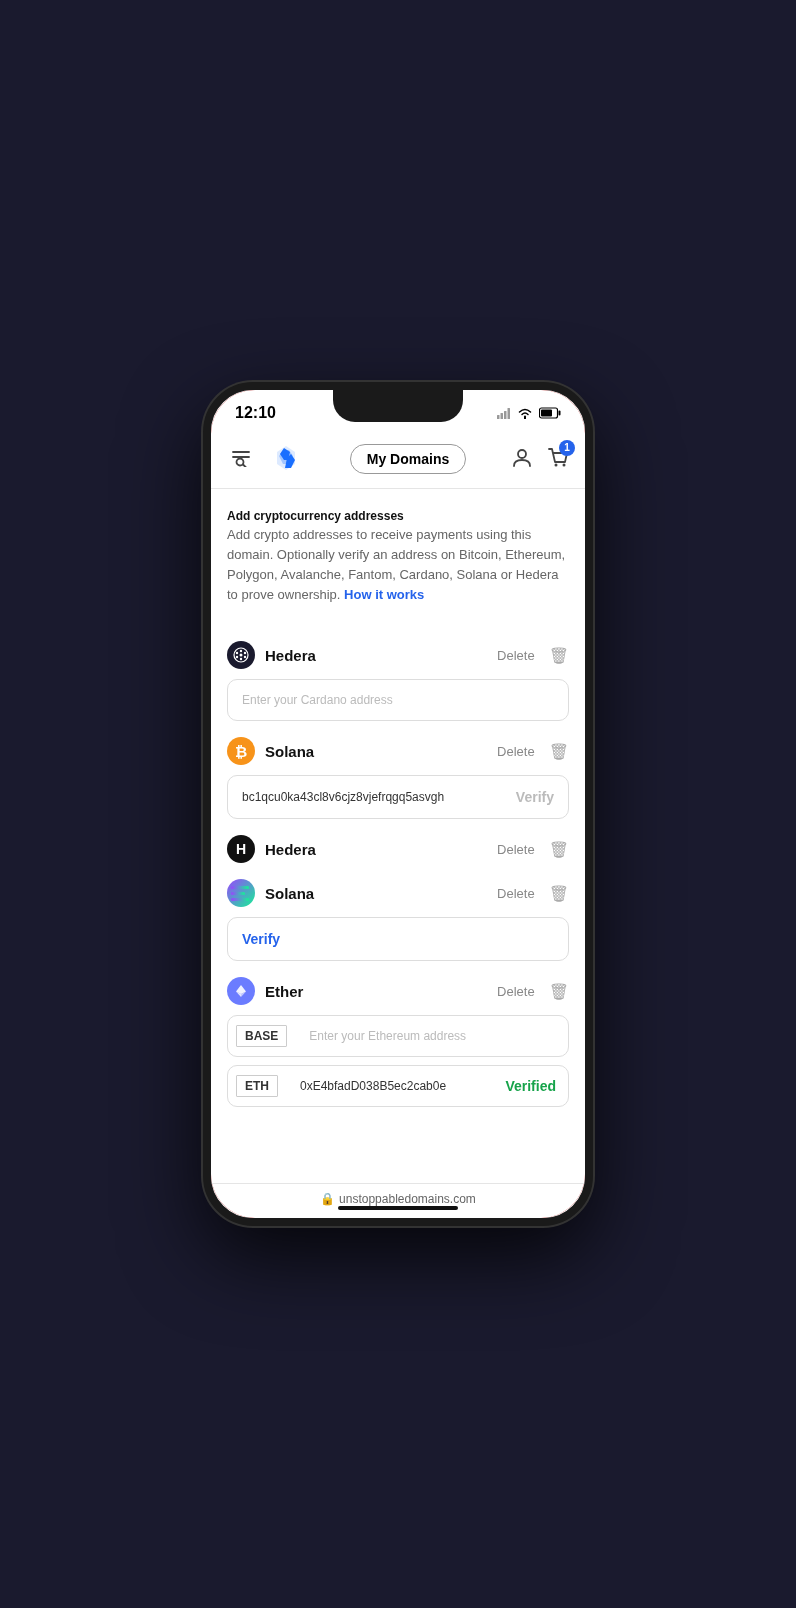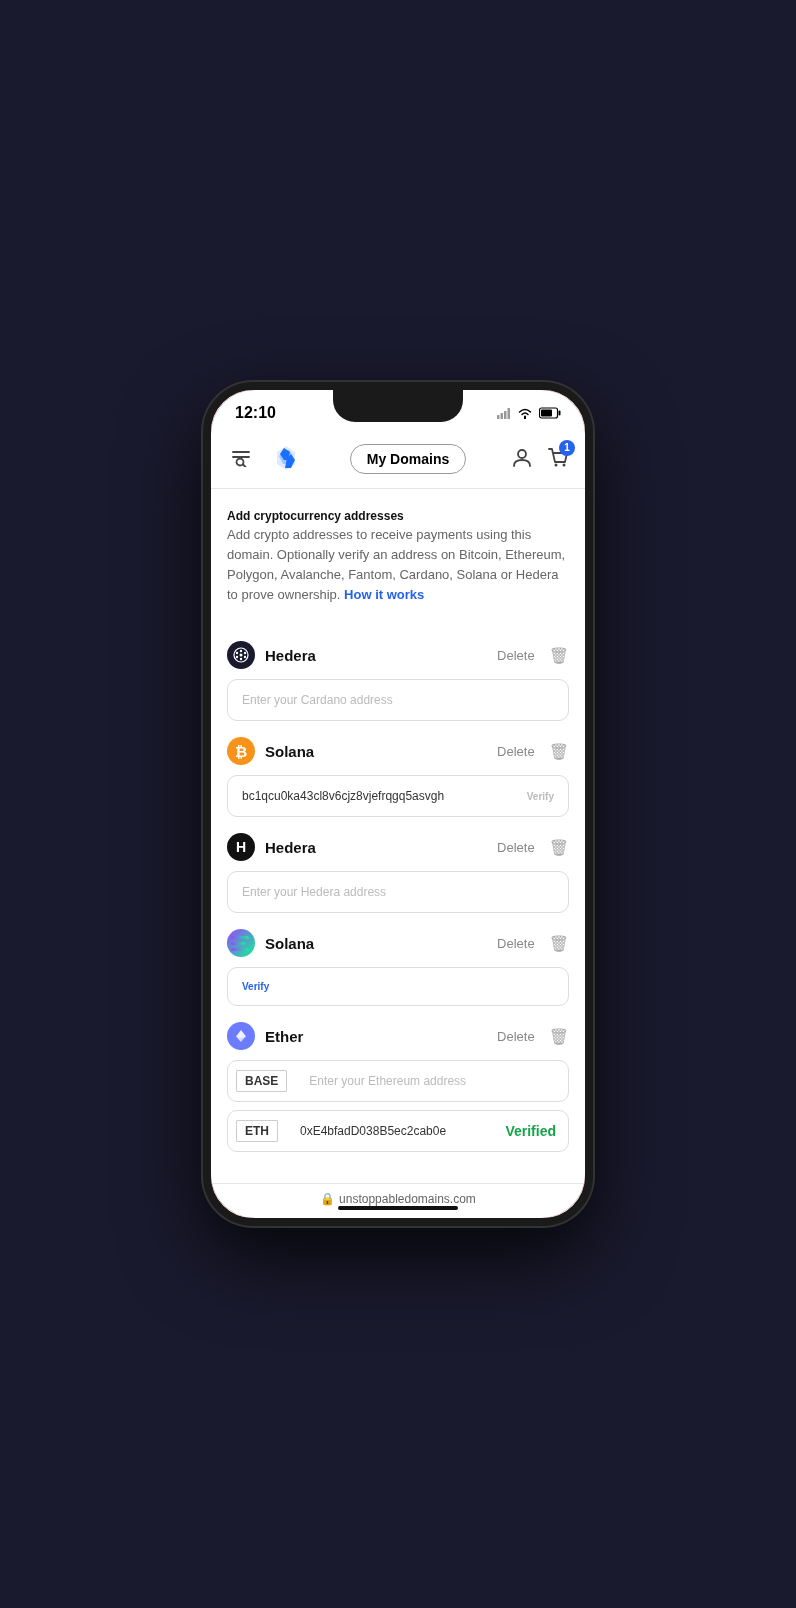--- a/index.html
+++ b/index.html
@@ -240,21 +240,21 @@
 
     .address-input::placeholder {
       color: #bbb;
     }
 
     .verify-btn {
       background: none;
       border: none;
       cursor: pointer;
       padding: 13px 14px;
-      font-size: 10px;
+      font-size: 14px;
       font-weight: 700;
       color: #bbb;
     }
 
     .verify-btn.active {
       color: #2563eb;
     }
 
     .address-tag {
       border: 1.5px solid #ccc;
@@ -451,23 +451,20 @@
 
       <div class="crypto-section">
         <div class="crypto-header">
           <div class="crypto-icon hedera-icon">
             <span style="font-size:14px;color:white;font-weight:900;">H</span>
           </div>
           <span class="crypto-name">Hedera</span>
           <span class="delete-label">Delete</span>
           <span class="trash-icon">🗑</span>
         </div>
-        <div class="address-input-wrapper">
-          <input class="address-input" type="text" placeholder="Enter your Hedera address" style="">
-        </div>
       </div>
 
       <div class="crypto-section">
         <div class="crypto-header">
           <div class="crypto-icon solana-icon" style="overflow:hidden;padding:0;">
             <div style="width:100%;height:100%;display:flex;flex-direction:column;justify-content:center;gap:3px;padding:5px 4px;">
               <div style="height:3px;border-radius:2px;background:linear-gradient(90deg,#9945ff,#14f195);width:18px;"></div>
               <div style="height:3px;border-radius:2px;background:linear-gradient(90deg,#9945ff,#14f195);width:14px;"></div>
               <div style="height:3px;border-radius:2px;background:linear-gradient(90deg,#9945ff,#14f195);width:18px;"></div>
             </div>

